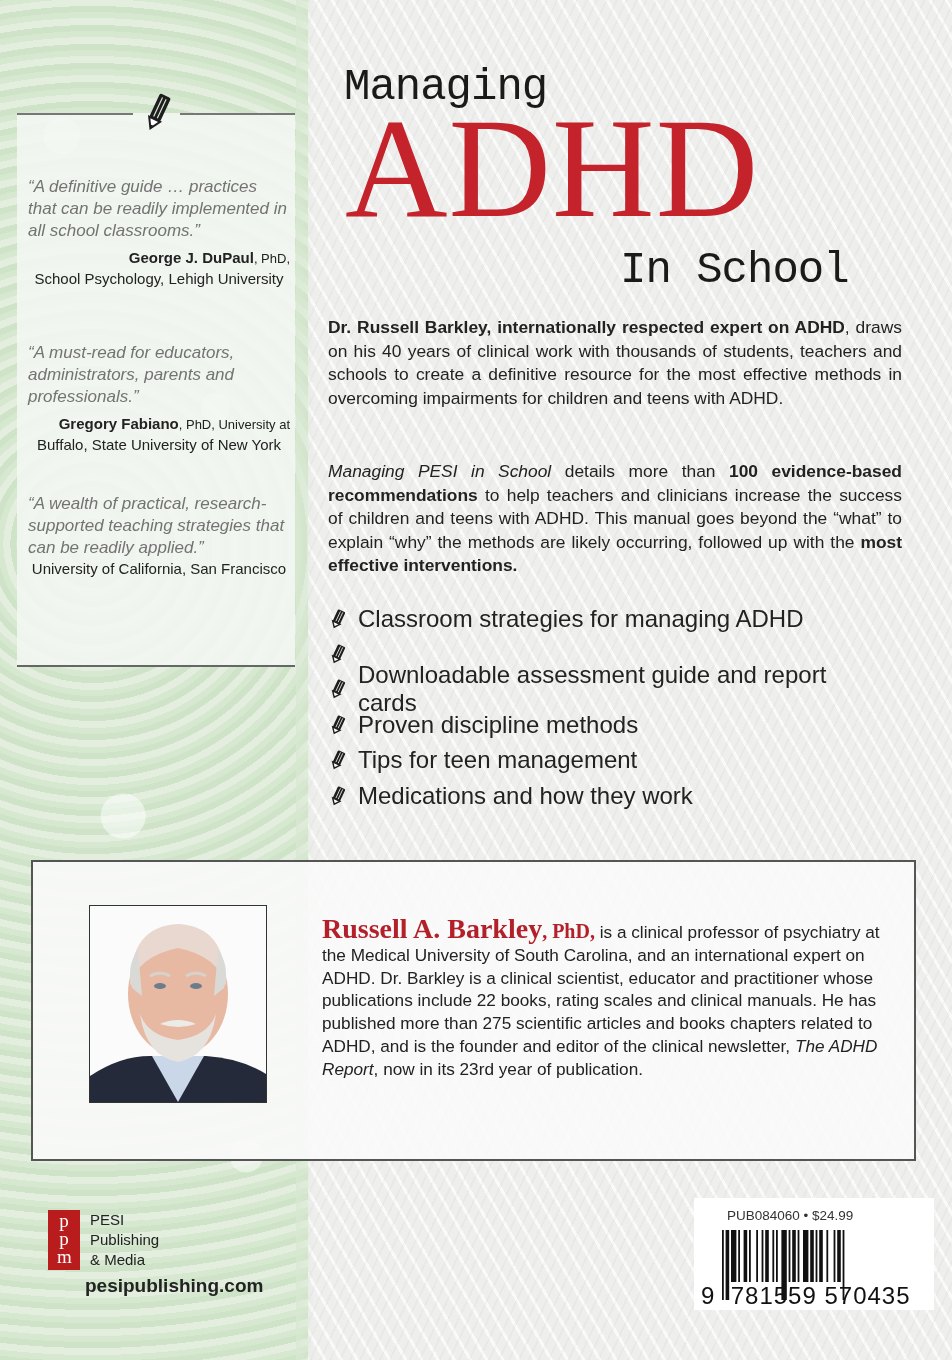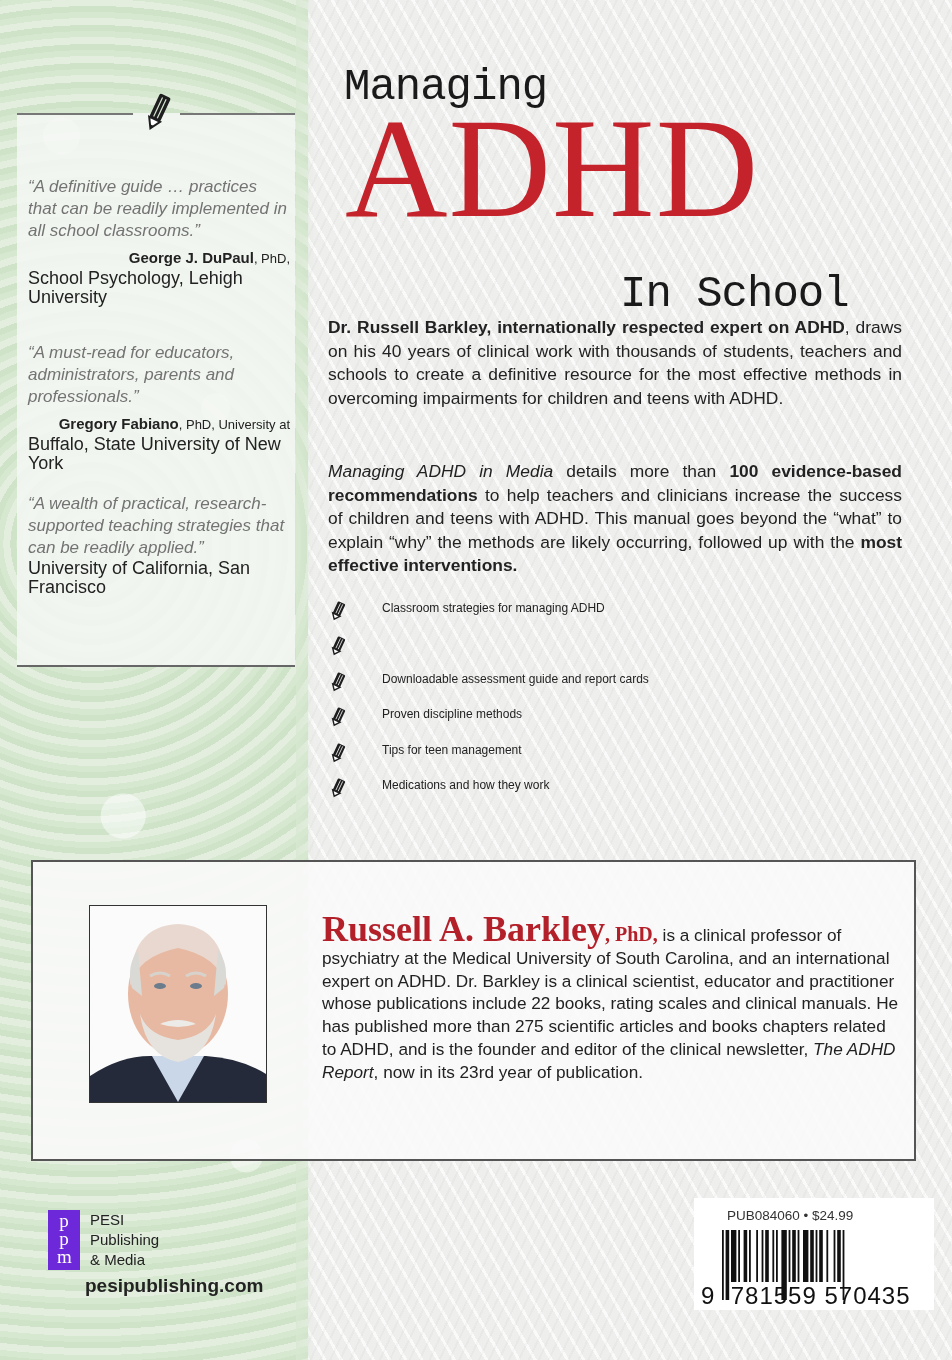--- a/index.html
+++ b/index.html
@@ -26,47 +26,47 @@
     background:rgba(244,247,242,0.88); border-bottom:2px solid #666; }
   .quote-rule { position:absolute; top:113px; height:2px; background:#777; }
   .quote-rule.l { left:17px; width:116px; }
   .quote-rule.r { left:180px; width:115px; }
   .pencil-top { position:absolute; left:144px; top:92px; width:28px; height:40px; }
 
   .quote { position:absolute; left:28px; width:262px; }
   .quote-text { font-style:italic; font-size:17px; line-height:22px; color:#737373; }
   .quote-by { text-align:right; font-size:13px; line-height:20px; margin-top:6px; color:#222; }
   .quote-by b { font-size:15px; font-weight:bold; }
-  .quote-aff { text-align:left; font-size:18px; line-height:19px; color:#222; }
+  .quote-aff { text-align:center; font-size:15px; line-height:19px; color:#222; }
 
   .title-managing { position:absolute; left:344px; top:62px; font-family:"Liberation Mono", monospace;
     font-size:44px; letter-spacing:-1px; color:#1a1a1a; }
   .title-adhd { position:absolute; left:345px; top:108px; font-family:"Liberation Serif", serif;
     font-size:142px; line-height:120px; color:#c4232b; letter-spacing:1px; }
   .title-school { position:absolute; left:620px; top:245px; font-family:"Liberation Mono", monospace;
-    font-size:44px; letter-spacing:-1px; color:#1a1a1a;margin-top:24px; }
+    font-size:44px; letter-spacing:-1px; color:#1a1a1a; }
 
   .desc { position:absolute; left:328px; width:574px; font-size:17.4px; line-height:23.5px;
     text-align:justify; color:#222; }
 
   .bullets { position:absolute; left:330px; top:601px; width:500px; }
-  .bullet { display:flex; height:35.4px; font-size:12px; color:#222;gap:24px; }
+  .bullet { display:flex; align-items:center; height:35.4px; font-size:24px; color:#222; }
   .bullet svg { width:16px; height:20px; margin-right:12px; flex:none; }
 
   .author-box { position:absolute; left:31px; top:860px; width:881px; height:297px;
     border:2px solid #555; background:rgba(250,250,249,0.9); }
   .photo { position:absolute; left:89px; top:905px; width:176px; height:196px;
     border:1px solid #333; background:#fff; overflow:hidden; }
   .author-text { position:absolute; left:322px; top:918px; width:582px; font-size:17.2px;
     line-height:22.8px; color:#222; }
-  .author-name { font-family:"Liberation Serif", serif; font-weight:bold; color:#b3202a; font-size:36px; }
+  .author-name { font-family:"Liberation Serif", serif; font-weight:bold; color:#b3202a; font-size:28px; }
   .author-phd { font-family:"Liberation Serif", serif; font-weight:bold; color:#b3202a; font-size:20px; }
 
   .pesi { position:absolute; left:48px; top:1210px; }
-  .pesi-logo { position:absolute; left:0; top:0; width:32px; height:60px; background:#6d28d9; color:#fff;
+  .pesi-logo { position:absolute; left:0; top:0; width:32px; height:60px; background:#b91c1c; color:#fff;
     font-family:"Liberation Serif", serif; font-size:22px; line-height:18px; text-align:center; padding-top:2px; box-sizing:border-box; }
   .pesi-lines { position:absolute; left:42px; top:0; font-size:15px; line-height:20px; color:#222; white-space:nowrap; }
   .pesi-url { position:absolute; left:45px; top:1275px; font-size:19px; font-weight:bold; color:#222;margin-left:40px; }
 
   .barcode-panel { position:absolute; left:694px; top:1198px; width:240px; height:112px; background:#fff; }
   .barcode-code { position:absolute; left:727px; top:1208px; font-size:13.5px; color:#333; }
   .barcode-svg { position:absolute; left:722px; top:1230px; }
   .isbn { position:absolute; left:701px; top:1282px; font-size:24px; letter-spacing:1px; color:#111; }
 </style>
 </head>
@@ -105,21 +105,21 @@
   <div class="quote-text">“A wealth of practical, research-supported teaching strategies that can be readily applied.”</div>
   <div class="quote-aff">University of California, San Francisco</div>
 </div>
 
 <div class="title-managing">Managing</div>
 <div class="title-adhd">ADHD</div>
 <div class="title-school">In School</div>
 
 <div class="desc" style="top:316px;"><b>Dr. Russell Barkley, internationally respected expert on ADHD</b><span>, draws on his 40 years of clinical work with thousands of students, teachers and schools to create a definitive resource for the most effective methods in overcoming impairments for children and teens with ADHD.</span></div>
 
-<div class="desc" style="top:460px;"><i>Managing ADHD in Media</i><span> details more than </span><b>100 evidence-based recommendations</b><span> to help teachers and clinicians increase the success of children and teens with ADHD. This manual goes beyond the “what” to explain “why” the methods are likely occurring, followed up with the </span><b>most effective interventions.</b></div>
+<div class="desc" style="top:460px;"><i>Managing PESI in School</i><span> details more than </span><b>100 evidence-based recommendations</b><span> to help teachers and clinicians increase the success of children and teens with ADHD. This manual goes beyond the “what” to explain “why” the methods are likely occurring, followed up with the </span><b>most effective interventions.</b></div>
 
 <div class="bullets">
   <div class="bullet">
     <svg viewBox="0 0 16 20">
         <g transform="rotate(25 8 10)">
           <rect x="4" y="1" width="8" height="13" rx="1" fill="#1e1e1e"></rect>
           <line x1="7" y1="2" x2="7" y2="13" stroke="#eee" stroke-width="0.8"></line>
           <line x1="9.5" y1="2" x2="9.5" y2="13" stroke="#eee" stroke-width="0.8"></line>
           <polygon points="4,14 12,14 8,19" fill="#fff" stroke="#1e1e1e" stroke-width="1.4"></polygon>
         </g>

